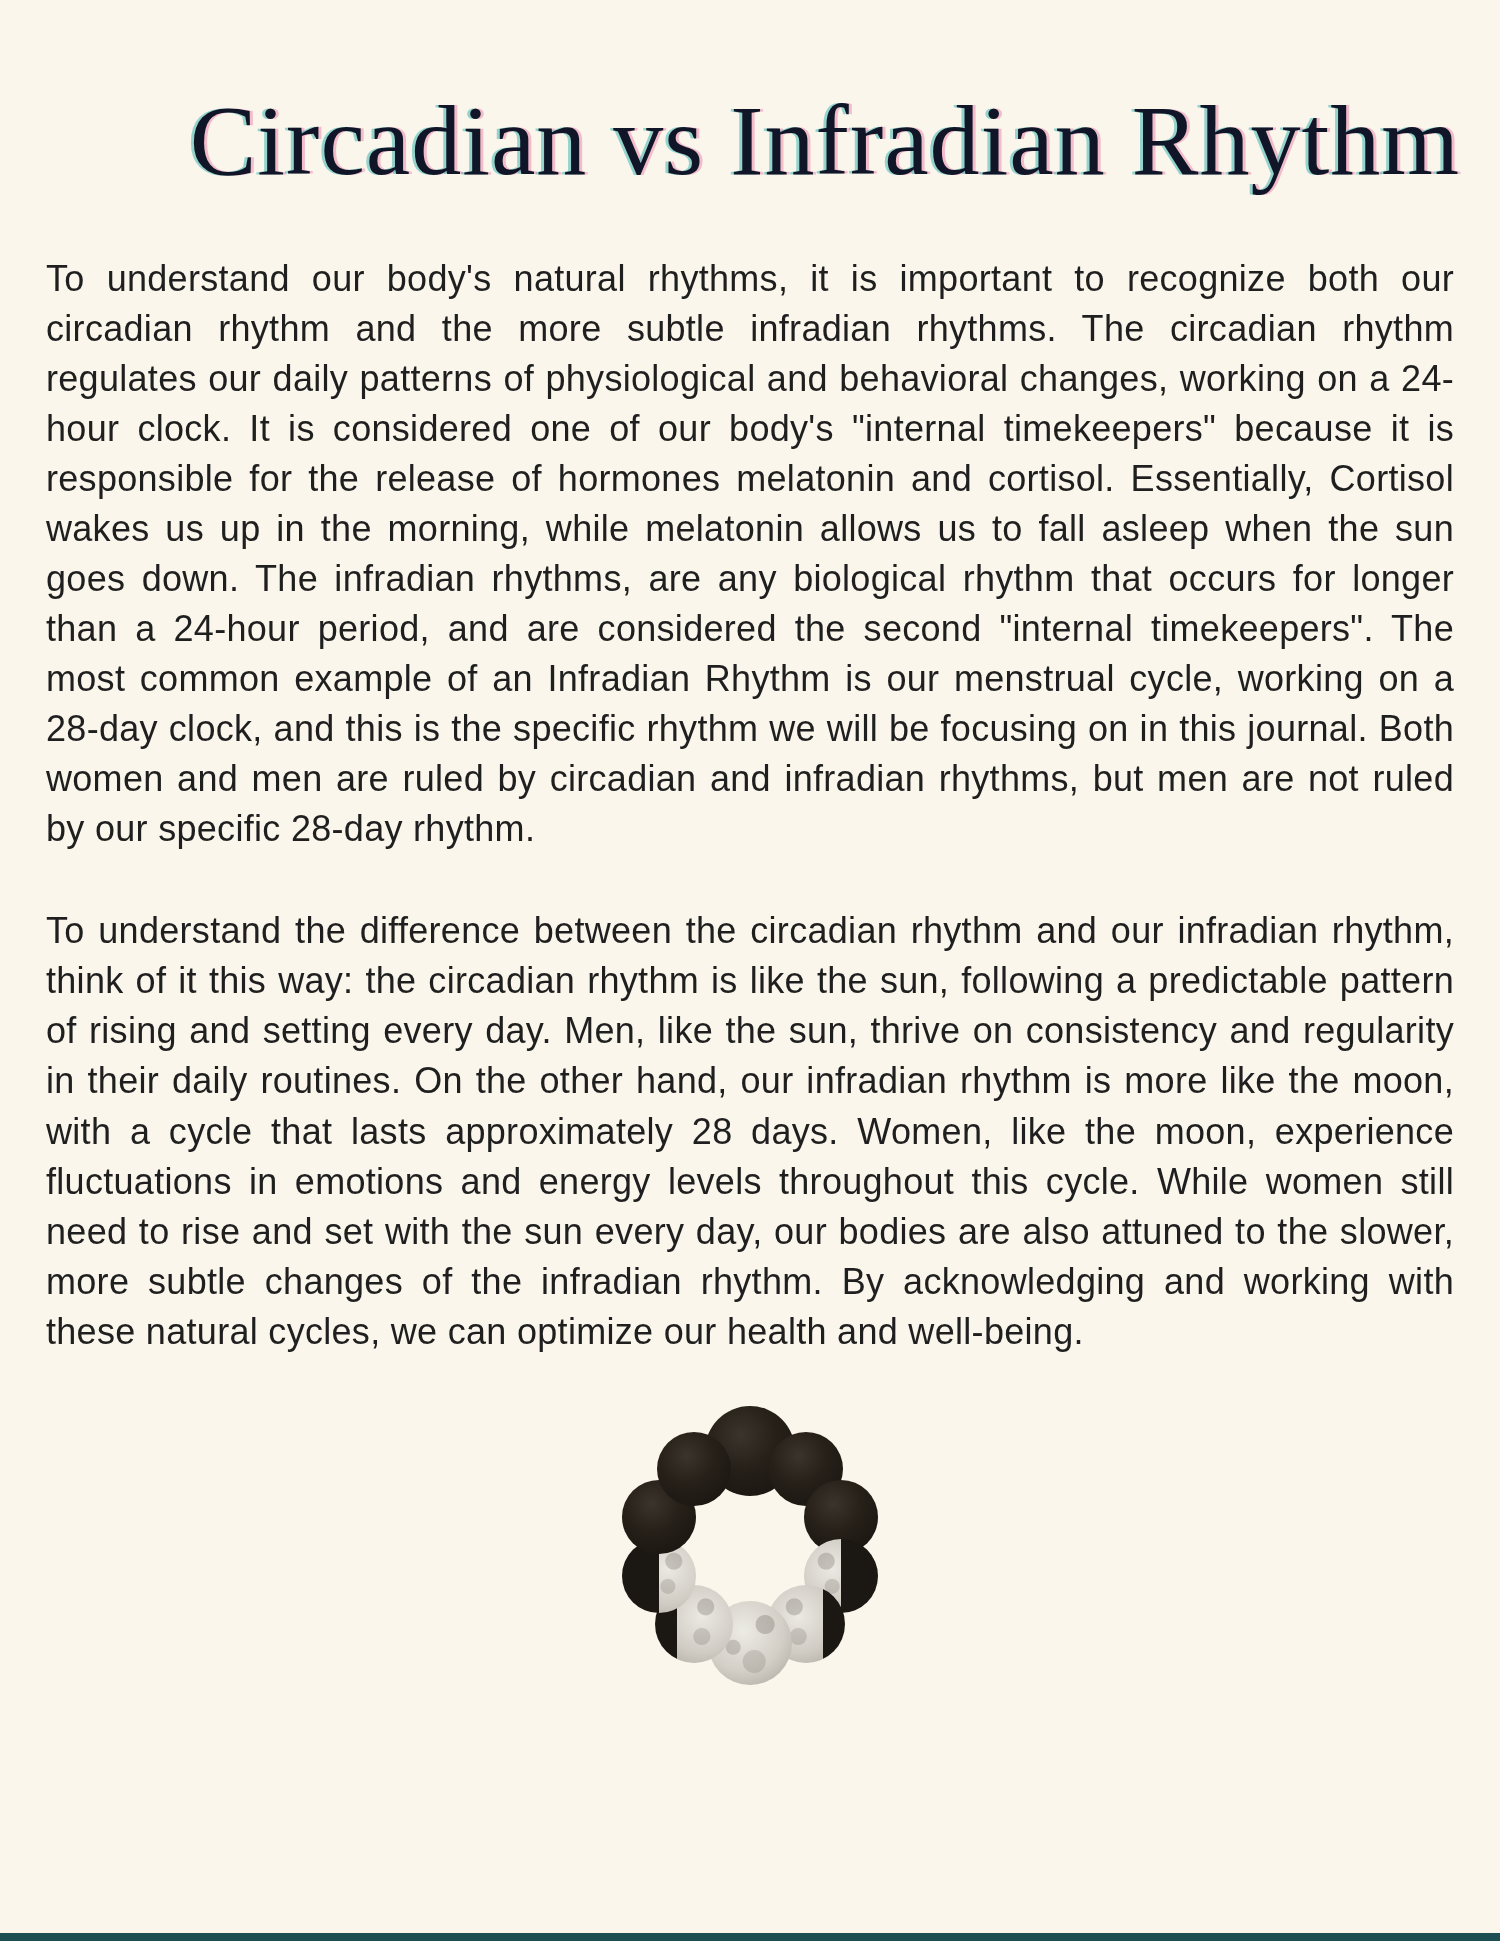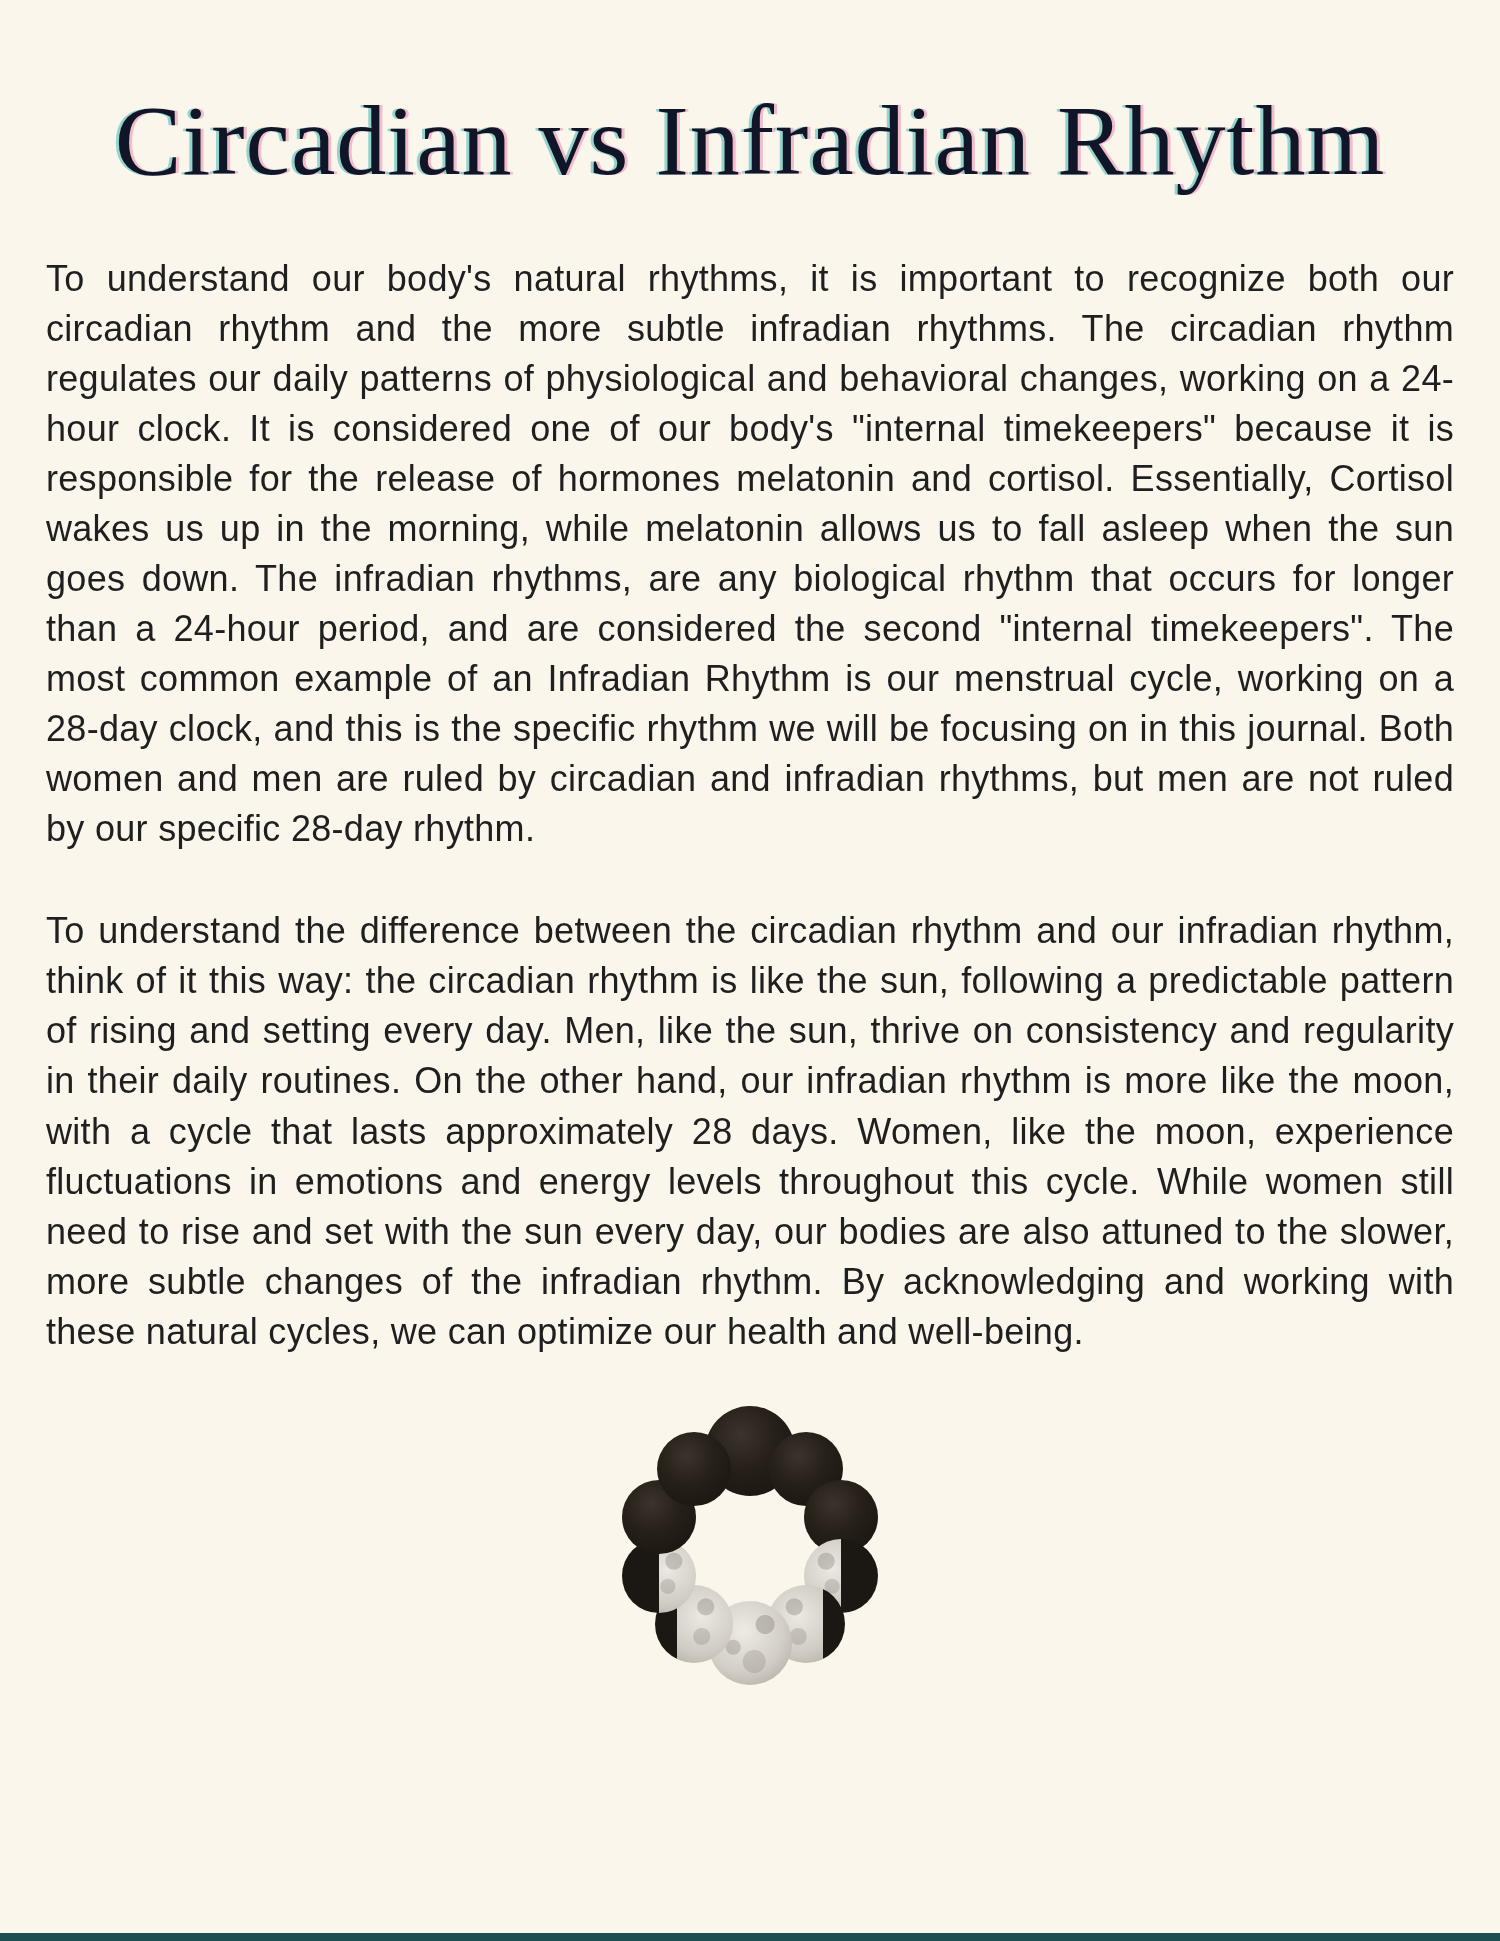--- a/index.html
+++ b/index.html
@@ -6,21 +6,21 @@
   .page {
     position: relative;
     width: 1500px;
     height: 1941px;
     overflow: hidden;
     font-family: "Liberation Sans", sans-serif;
     background: #faf6ec;
   }
   .page-title {
     margin: 86px 40px 16px 40px;
-    text-align: center;
+    text-align: right;
     font-family: "Liberation Serif", serif;
     font-weight: 400;
     font-size: 100px;
     line-height: 1.1;
     letter-spacing: 1px;
     color: #101527;
     text-shadow: -3px 0 0 rgba(58, 182, 178, 0.55), 3px 0 0 rgba(230, 102, 156, 0.45);
   }
   .body-text {
     margin: 58px 46px 0 46px;

